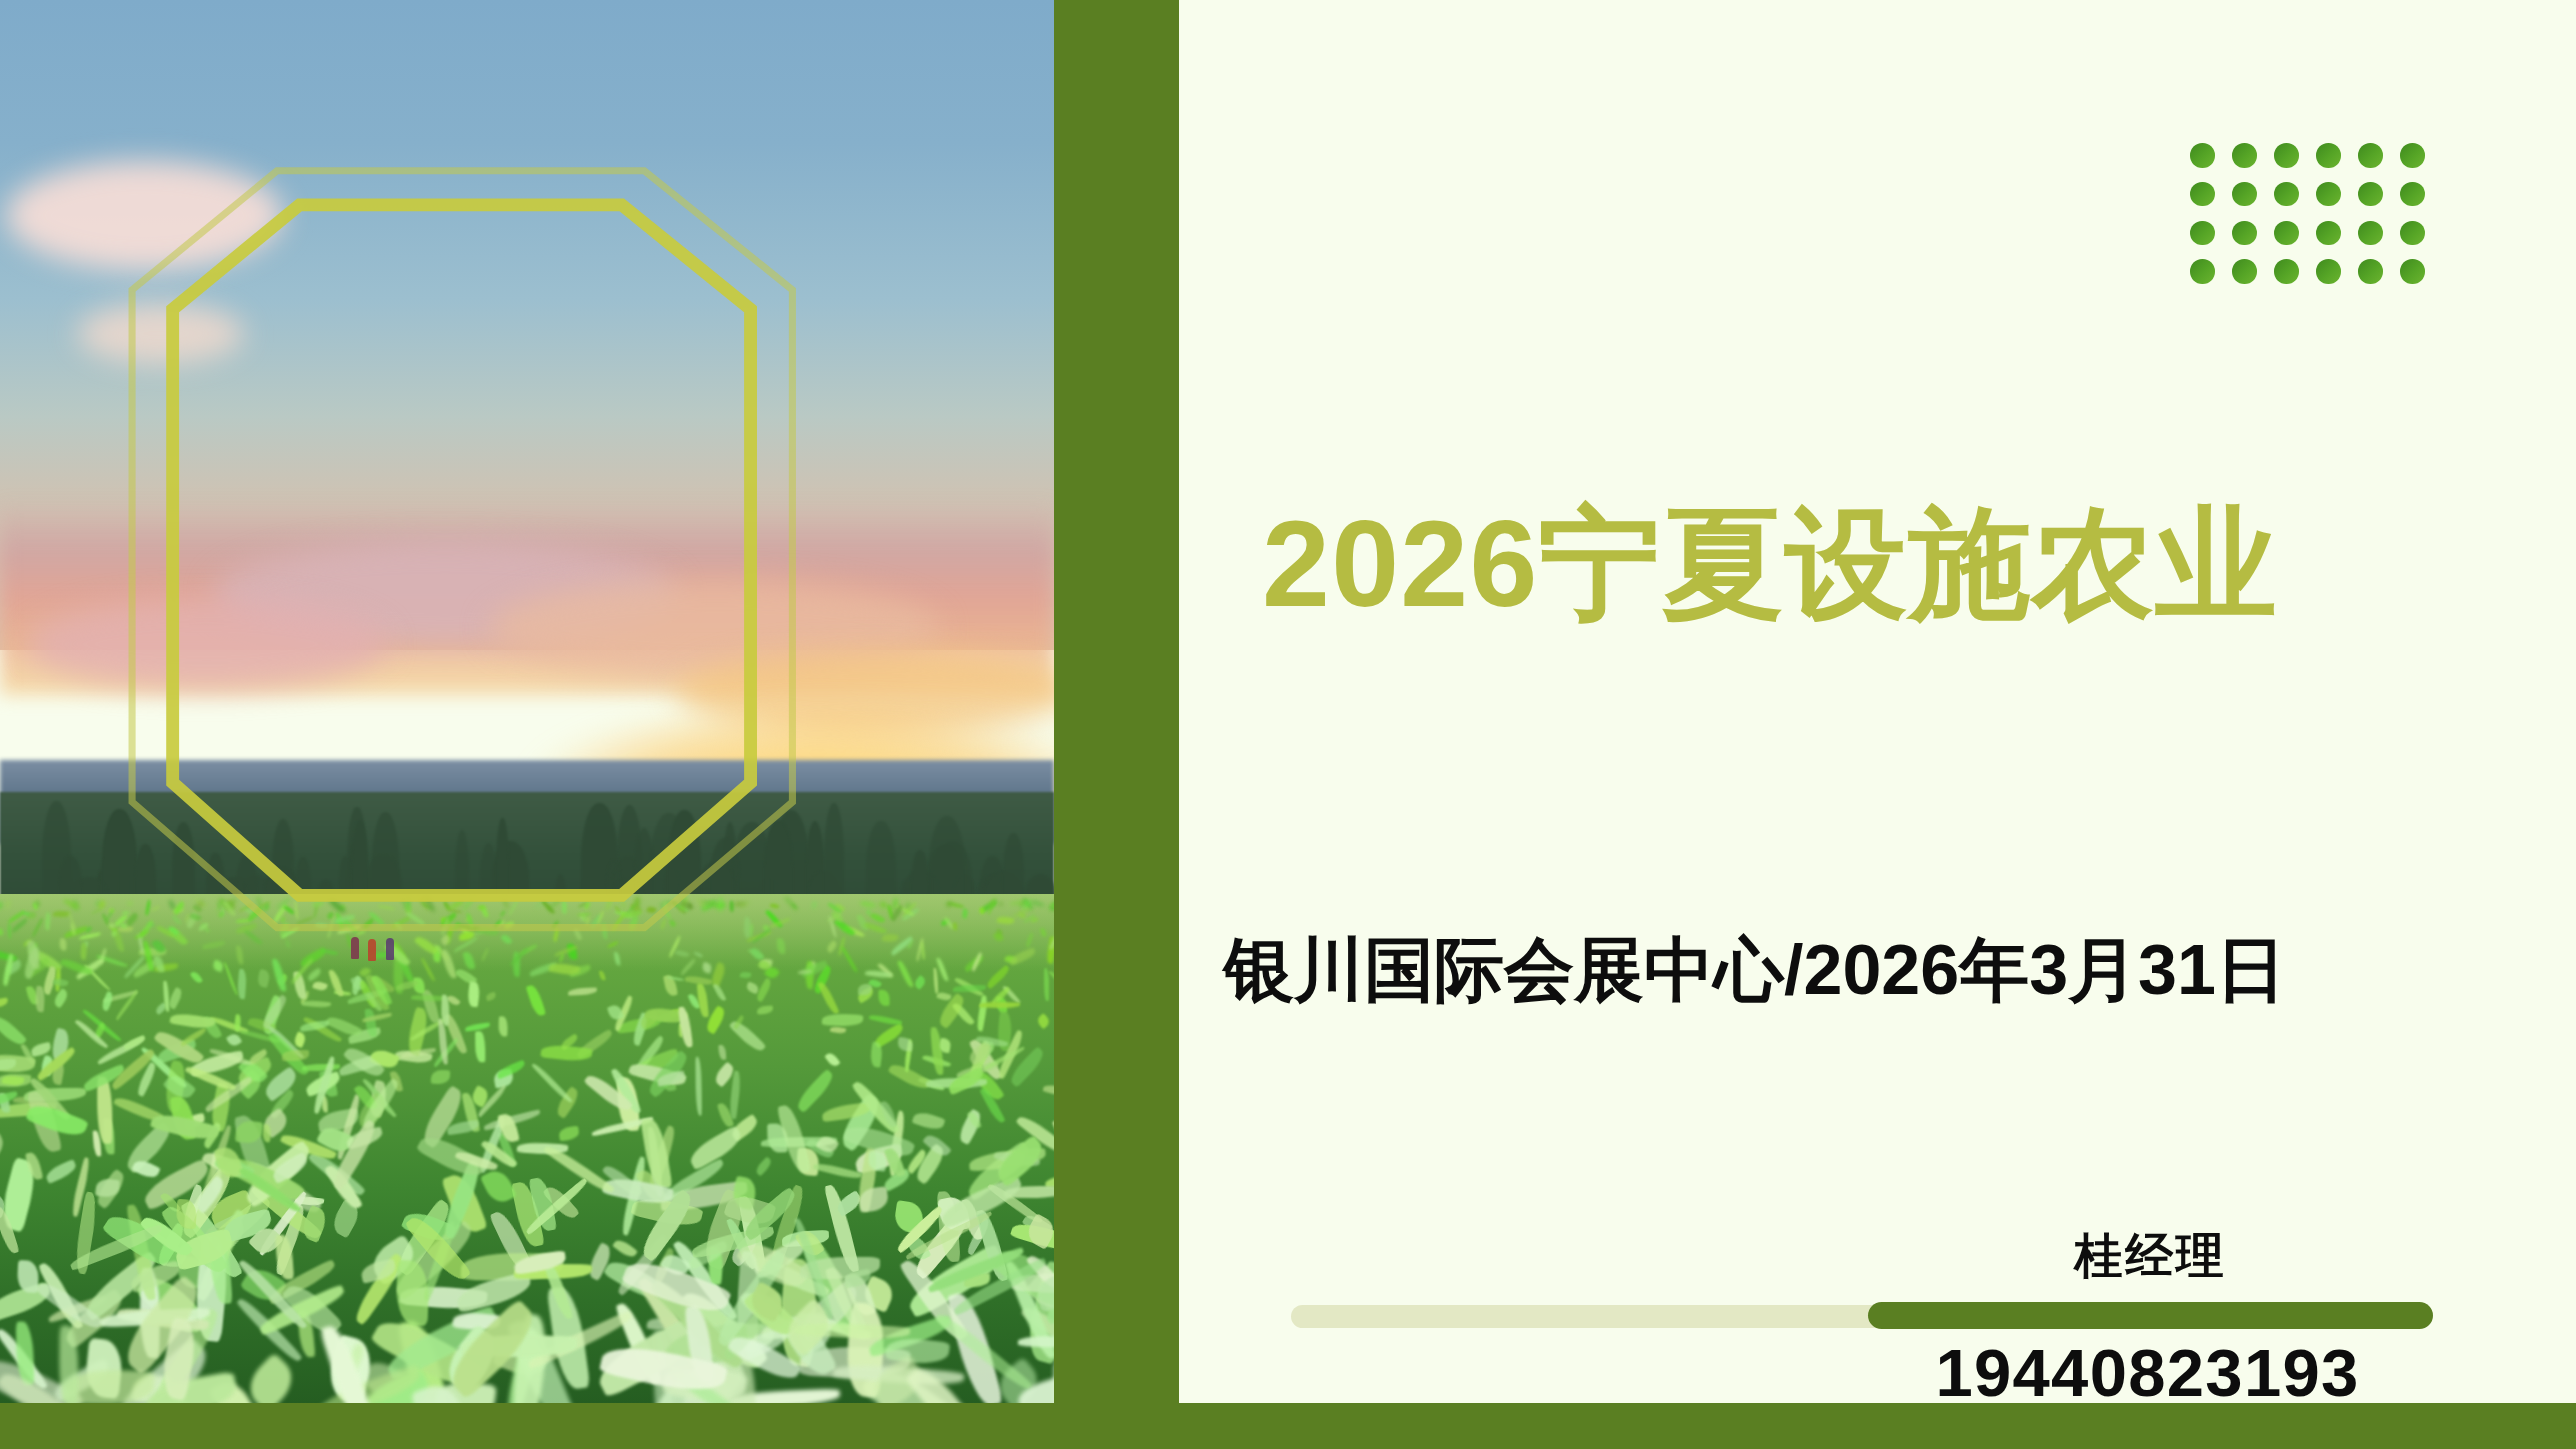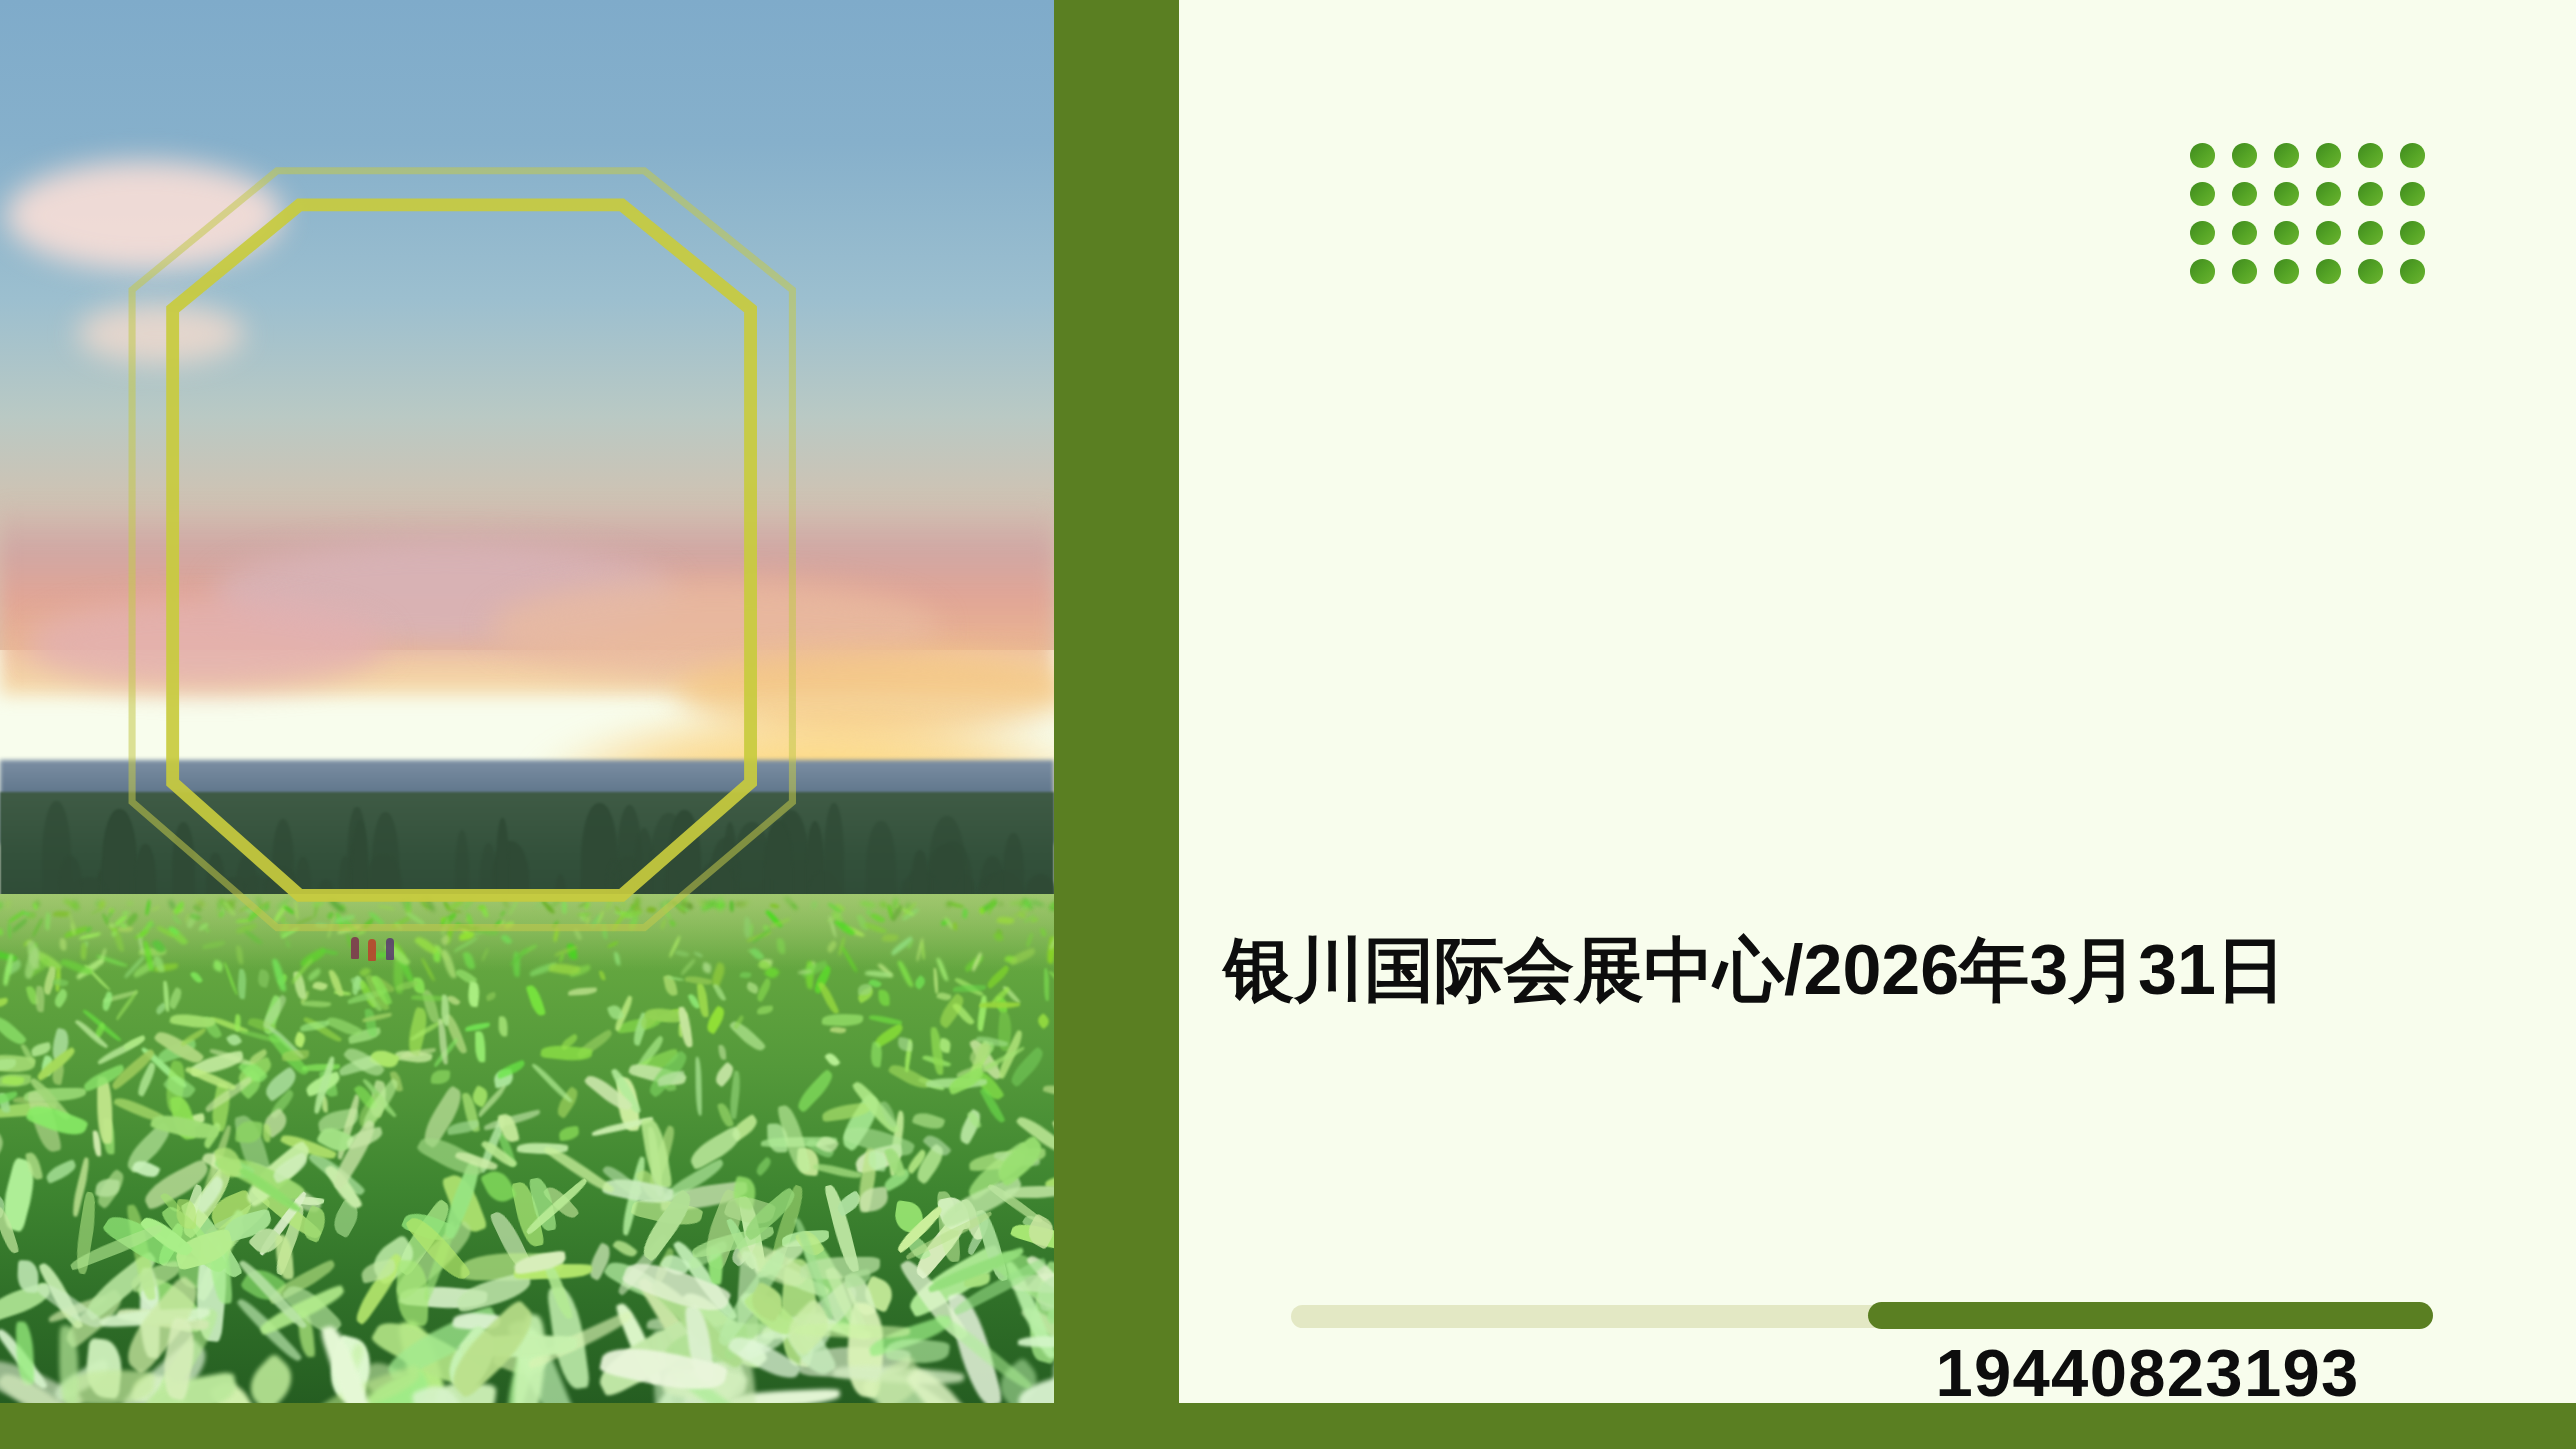--- a/index.html
+++ b/index.html
@@ -1090,23 +1090,25 @@
       <div class="dot"></div>
       <div class="dot"></div>
       <div class="dot"></div>
       <div class="dot"></div>
       <div class="dot"></div>
       <div class="dot"></div>
       <div class="dot"></div>
       <div class="dot"></div>
     </div>
 
+  <div class="title1">2026宁夏设施农业</div>
 
   <div class="subtitle">银川国际会展中心/2026年3月31日</div>
 
+  <div class="contactname">桂经理</div>
   <div class="barlight"></div>
   <div class="bardark"></div>
   <div class="contactphone">19440823193</div>
 
   <div class="bottomband"></div>
 
 </div>
 
 
 </body></html>

